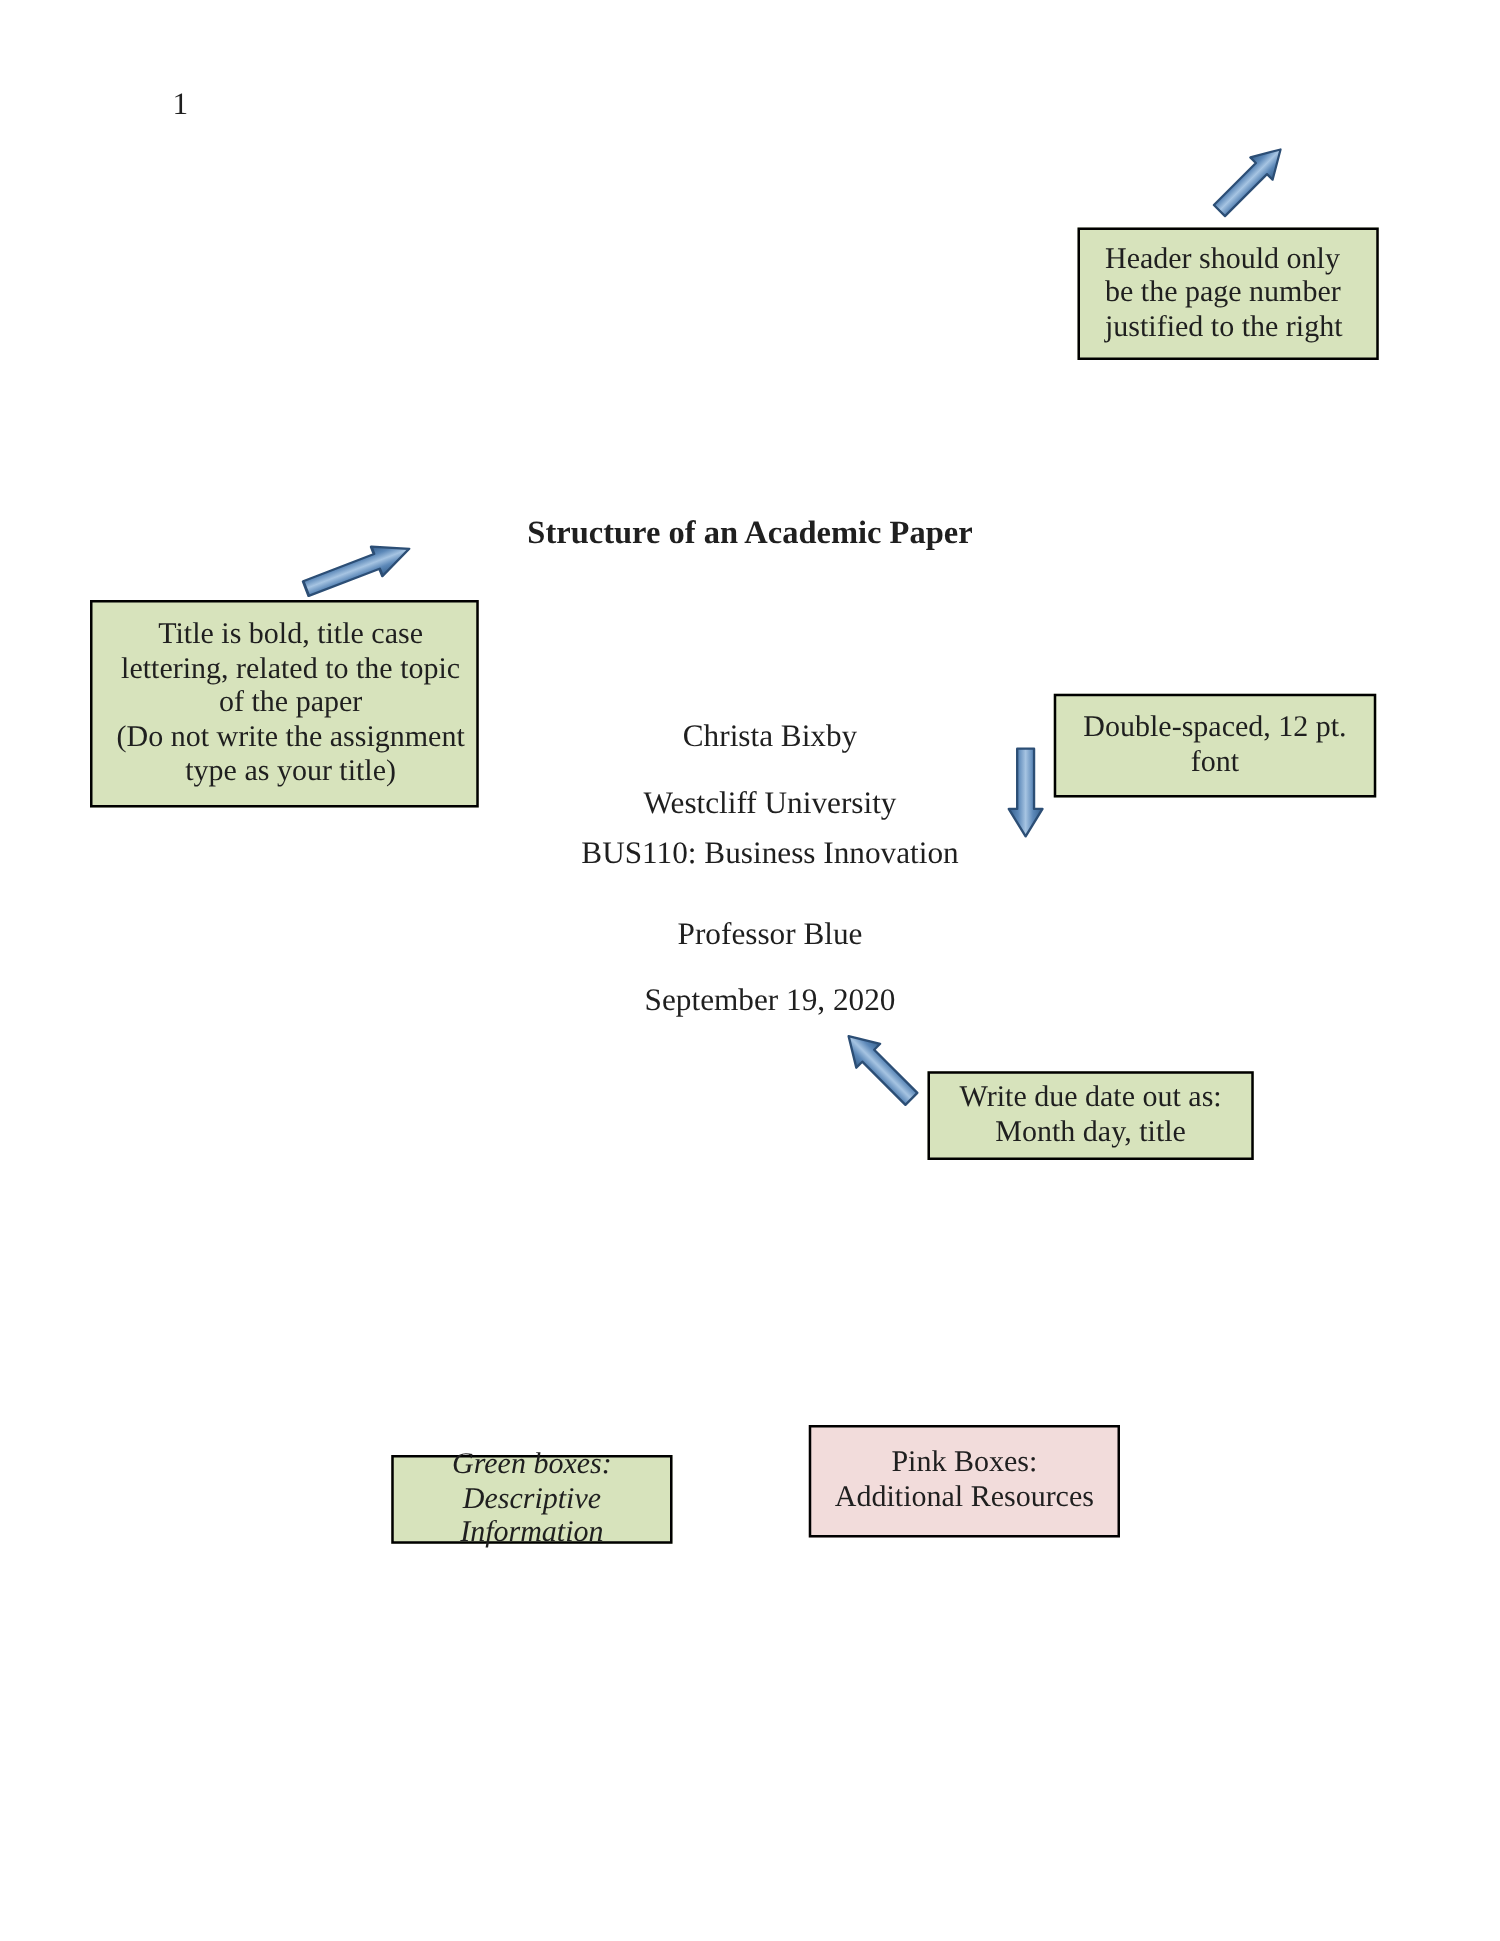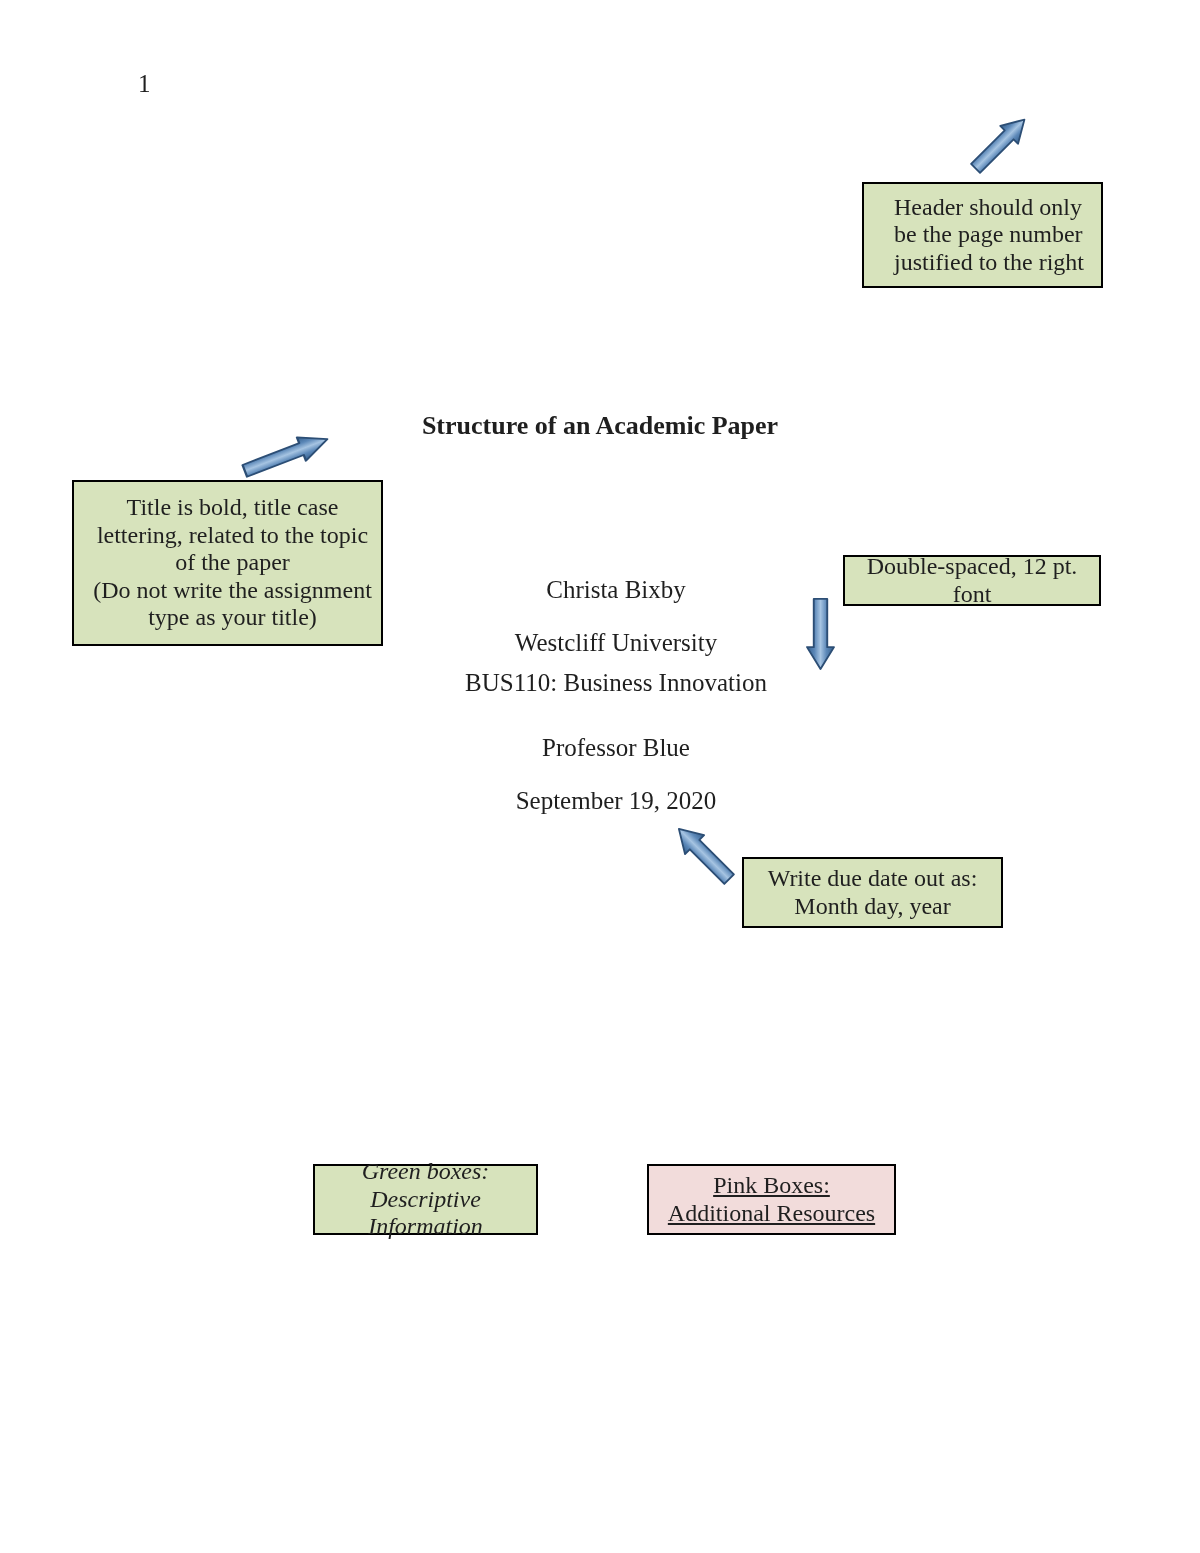--- a/index.html
+++ b/index.html
@@ -58,28 +58,28 @@
     display: flex;
     align-items: center;
     justify-content: center;
     text-align: center;
     padding: 2px 4px;
   }
   .callout.pink { background: var(--pink); }
   .callout.left-align {
     justify-content: flex-start;
     text-align: left;
-    padding-left: 30px;
+    padding-left: 20px;
   }
   .callout.header-note { left: 862px; top: 182px; width: 241px; height: 106px; }
   .callout.title-note  { left: 72px;  top: 480px; width: 311px; height: 166px; padding-left: 14px; }
-  .callout.spacing-note{ left: 843px; top: 555px; width: 258px; height: 51px; }
+  .callout.spacing-note{ left: 843px; top: 555px; width: 258px; height: 83px; }
   .callout.date-note   { left: 742px; top: 857px; width: 261px; height: 71px; }
   .callout.legend-green{ left: 313px; top: 1164px; width: 225px; height: 71px; font-style: italic; }
-  .callout.legend-pink { left: 647px; top: 1164px; width: 249px; height: 71px; text-decoration: underline; }
+  .callout.legend-pink { left: 647px; top: 1140px; width: 249px; height: 90px; }
 
   .arrow { position: absolute; overflow: visible; }
   .arrow-header  { left: 964px; top: 130px; width: 72px; height: 28px; transform: rotate(-45deg); }
   .arrow-title   { left: 240px; top: 441px; width: 92px; height: 28px; transform: rotate(-21deg); }
   .arrow-spacing { left: 784px; top: 619px; width: 73px; height: 30px; transform: rotate(90deg); }
   .arrow-date    { left: 667px; top: 839px; width: 74px; height: 30px; transform: rotate(-135deg); }
 
   .svg-defs { position: absolute; width: 0; height: 0; }
 </style>
 </head>
@@ -133,21 +133,21 @@
 
   <svg class="arrow arrow-spacing" viewBox="0 0 100 40" preserveAspectRatio="none">
     <use href="#arrowShape"></use>
   </svg>
 
   <svg class="arrow arrow-date" viewBox="0 0 100 40" preserveAspectRatio="none">
     <use href="#arrowShape"></use>
   </svg>
 
   <div class="callout date-note">Write due date out as:
-Month day, year</div>
+Month day, title</div>
 
   <div class="callout legend-green">Green boxes:
 Descriptive Information</div>
 
   <div class="callout legend-pink pink">Pink Boxes:
 Additional Resources</div>
 
 </div>
 
 </body></html>

